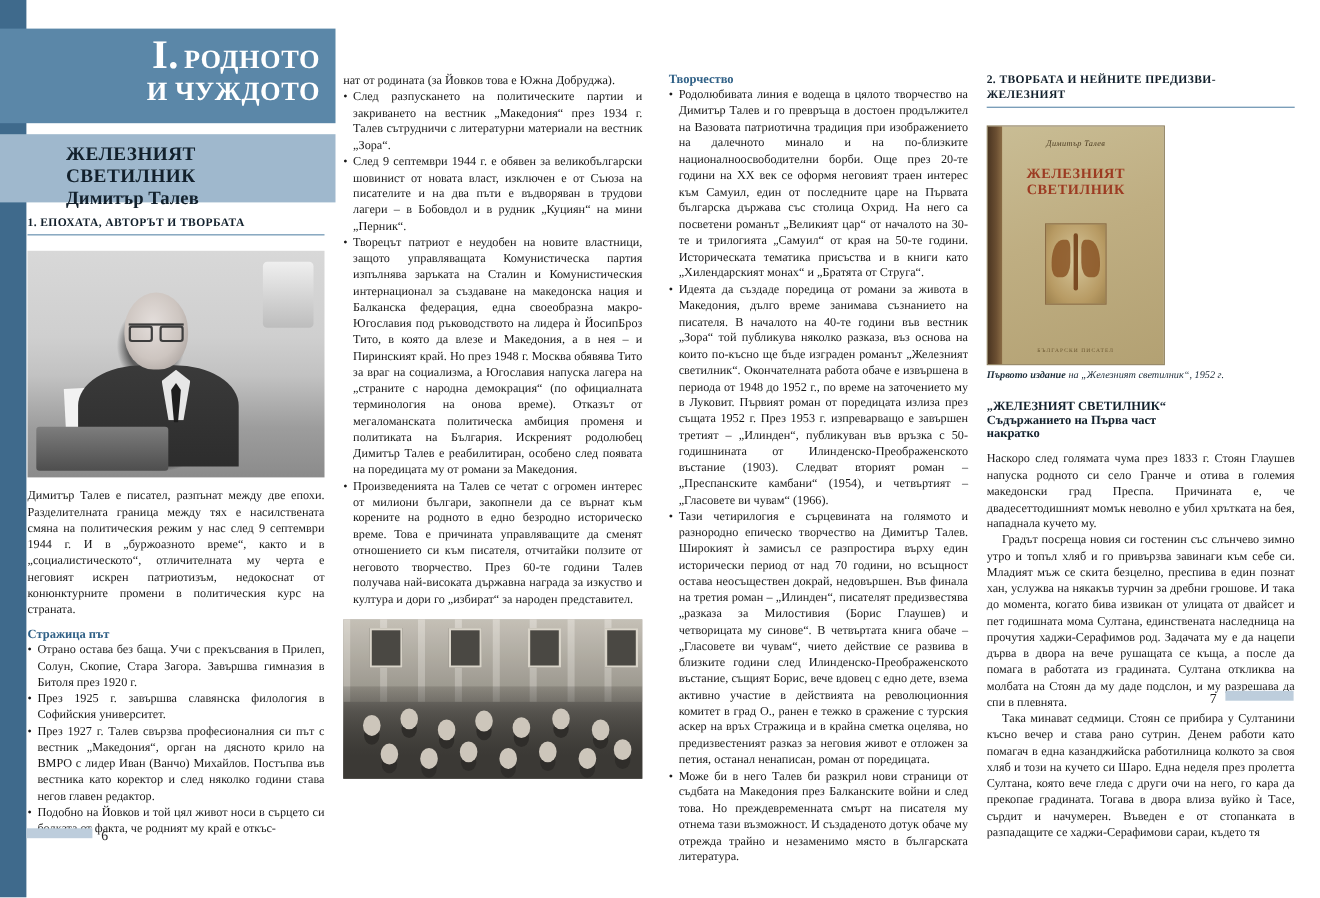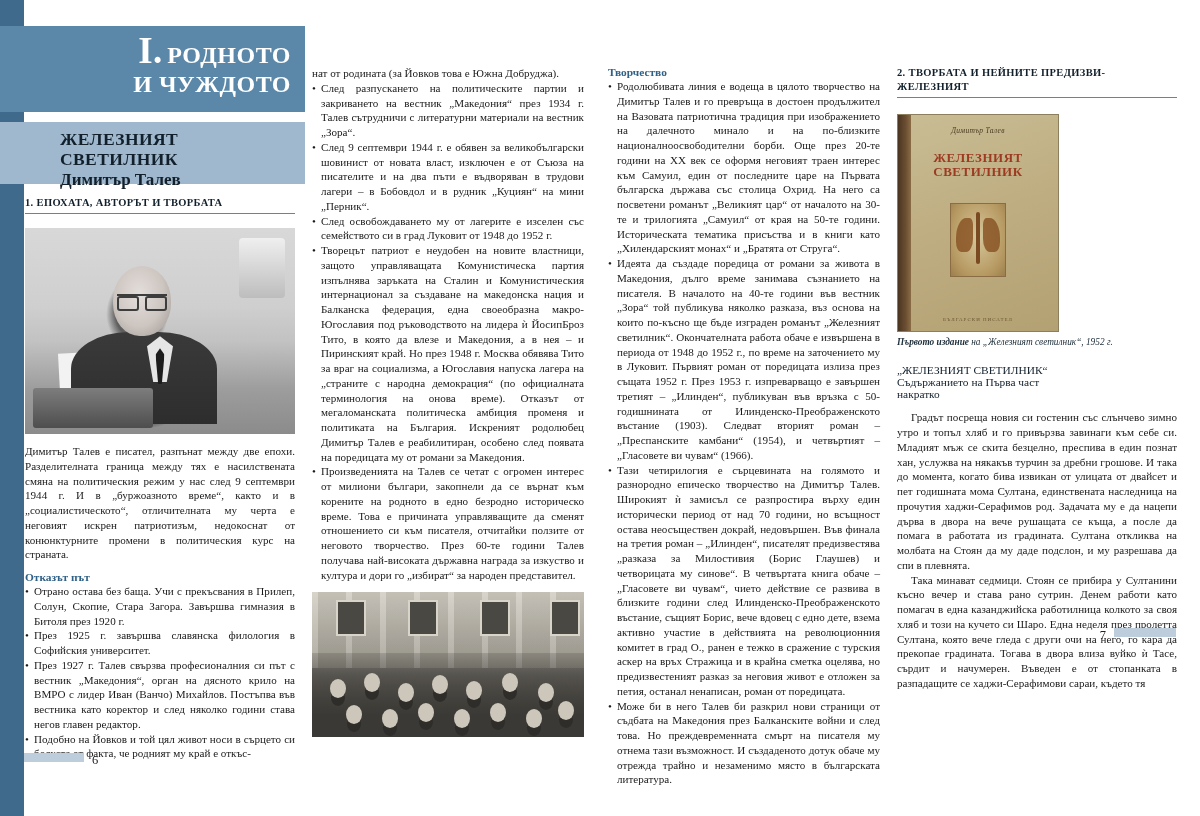--- a/index.html
+++ b/index.html
@@ -64,21 +64,21 @@
 
   
   .col{position:absolute;text-align:justify;}
   .col p{margin:0;}
   .body-text{font-size:11.1px;line-height:1.33;text-align:justify;}
   .bullet{text-indent:0;padding-left:9px;position:relative;}
   .bullet:before{content:"\2022";position:absolute;left:0;top:0;}
   .sub-head{
     font-size:11.4px;font-weight:bold;color:#2f6086;margin-top:9px;margin-bottom:1px;
   }
-  .sub-head-dark{font-size:11.4px;font-weight:normal;color:#12202c;}
+  .sub-head-dark{font-size:11.4px;font-weight:bold;color:#12202c;}
   .indent{text-indent:14px;font-family:Liberation Serif, serif;}
 
   
   .photo{background:#bdbdbd;position:absolute;overflow:hidden;}
   .caption{
     font-size:9.3px;font-style:italic;line-height:1.3;color:#20303c;
   }
   .caption b{font-weight:bold;}
 
   
@@ -233,32 +233,31 @@
         <div class="head"></div>
         <div class="glasses"></div>
         <div class="shirt"></div>
         <div class="tie"></div>
         <div class="typewriter"></div>
       </div>
 
       <div style="height:24px"></div>
 
       <p class="body-text">Димитър Талев е писател, разпънат между две епохи. Разделителната граница между тях е насилствената смяна на политическия режим у нас след 9 септември 1944 г. И в „буржоазното време“, както и в „социалистическото“, отличителната му черта е неговият искрен патриотизъм, недокоснат от конюнктурните промени в политическия курс на страната.</p>
-      <div class="sub-head">Отказът път</div>
+      <div class="sub-head">Стражица път</div>
       <p class="body-text bullet">Отрано остава без баща. Учи с прекъсвания в Прилеп, Солун, Скопие, Стара Загора. Завършва гимназия в Битоля през 1920 г.</p>
       <p class="body-text bullet">През 1925 г. завършва славянска филология в Софийския университет.</p>
       <p class="body-text bullet">През 1927 г. Талев свързва професионалния си път с вестник „Македония“, орган на дясното крило на ВМРО с лидер Иван (Ванчо) Михайлов. Постъпва във вестника като коректор и след няколко години става негов главен редактор.</p>
       <p class="body-text bullet">Подобно на Йовков и той цял живот носи в сърцето си болката от факта, че родният му край е откъс-</p>
     </div>
 
     <div class="col" style="left:312px;top:66px;width:272px;">
       <p class="body-text">нат от родината (за Йовков това е Южна Добруджа).</p>
       <p class="body-text bullet">След разпускането на политическите партии и закриването на вестник „Македония“ през 1934 г. Талев сътрудничи с литературни материали на вестник „Зора“.</p>
       <p class="body-text bullet">След 9 септември 1944 г. е обявен за великобългарски шовинист от новата власт, изключен е от Съюза на писателите и на два пъти е въдворяван в трудови лагери – в Бобовдол и в рудник „Куциян“ на мини „Перник“.</p>
-      <p class="body-text bullet">След освобождаването му от лагерите е изселен със семейството си в град Луковит от 1948 до 1952 г.</p>
       <p class="body-text bullet">Творецът патриот е неудобен на новите властници, защото управляващата Комунистическа партия изпълнява заръката на Сталин и Комунистическия интернационал за създаване на македонска нация и Балканска федерация, една своеобразна макро-Югославия под ръководството на лидера ѝ ЙосипБроз Тито, в която да влезе и Македония, а в нея – и Пиринският край. Но през 1948 г. Москва обявява Тито за враг на социализма, а Югославия напуска лагера на „страните с народна демокрация“ (по официалната терминология на онова време). Отказът от мегаломанската политическа амбиция променя и политиката на България. Искреният родолюбец Димитър Талев е реабилитиран, особено след появата на поредицата му от романи за Македония.</p>
       <p class="body-text bullet">Произведенията на Талев се четат с огромен интерес от милиони българи, закопнели да се върнат към корените на родното в едно безродно историческо време. Това е причината управляващите да сменят отношението си към писателя, отчитайки ползите от неговото творчество. През 60-те години Талев получава най-високата държавна награда за изкуство и култура и дори го „избират“ за народен представител.</p>
 
       <div class="photo group" style="position:relative;left:0;top:10px;width:272px;height:145px;">
         <div class="facade">
           <div class="win" style="left:24px"></div>
           <div class="win" style="left:96px"></div>
           <div class="win" style="left:168px"></div>
           <div class="win" style="left:238px"></div>
         </div>
@@ -325,20 +324,21 @@
       </div>
 
       <div style="height:16px"></div>
 
       <div class="sub-head-dark">„ЖЕЛЕЗНИЯТ СВЕТИЛНИК“</div>
       <div class="sub-head-dark">Съдържанието на Първа част</div>
       <div class="sub-head-dark">накратко</div>
 
       <div style="height:10px"></div>
 
+      <p class="body-text">Наскоро след голямата чума през 1833 г. Стоян Глаушев напуска родното си село Гранче и отива в големия македонски град Преспа. Причината е, че двадесеттодишният момък неволно е убил хрътката на бея, нападнала кучето му.</p>
       <p class="body-text indent">Градът посреща новия си гостенин със слънчево зимно утро и топъл хляб и го привързва завинаги към себе си. Младият мъж се скита безцелно, преспива в един познат хан, услужва на някакъв турчин за дребни грошове. И така до момента, когато бива извикан от улицата от двайсет и пет годишната мома Султана, единствената наследница на прочутия хаджи-Серафимов род. Задачата му е да нацепи дърва в двора на вече рушащата се къща, а после да помага в работата из градината. Султана откликва на молбата на Стоян да му даде подслон, и му разрешава да спи в плевнята.</p>
       <p class="body-text indent">Така минават седмици. Стоян се прибира у Султанини късно вечер и става рано сутрин. Денем работи като помагач в една казанджийска работилница колкото за своя хляб и този на кучето си Шаро. Една неделя през пролетта Султана, която вече гледа с други очи на него, го кара да прекопае градината. Тогава в двора влиза вуйко ѝ Тасе, сърдит и начумерен. Въведен е от стопанката в разпадащите се хаджи-Серафимови сараи, където тя</p>
     </div>
 
     <div class="folio-bar-right"></div>
     <div class="folio-right">7</div>
   </div>
 
 </div>
 

